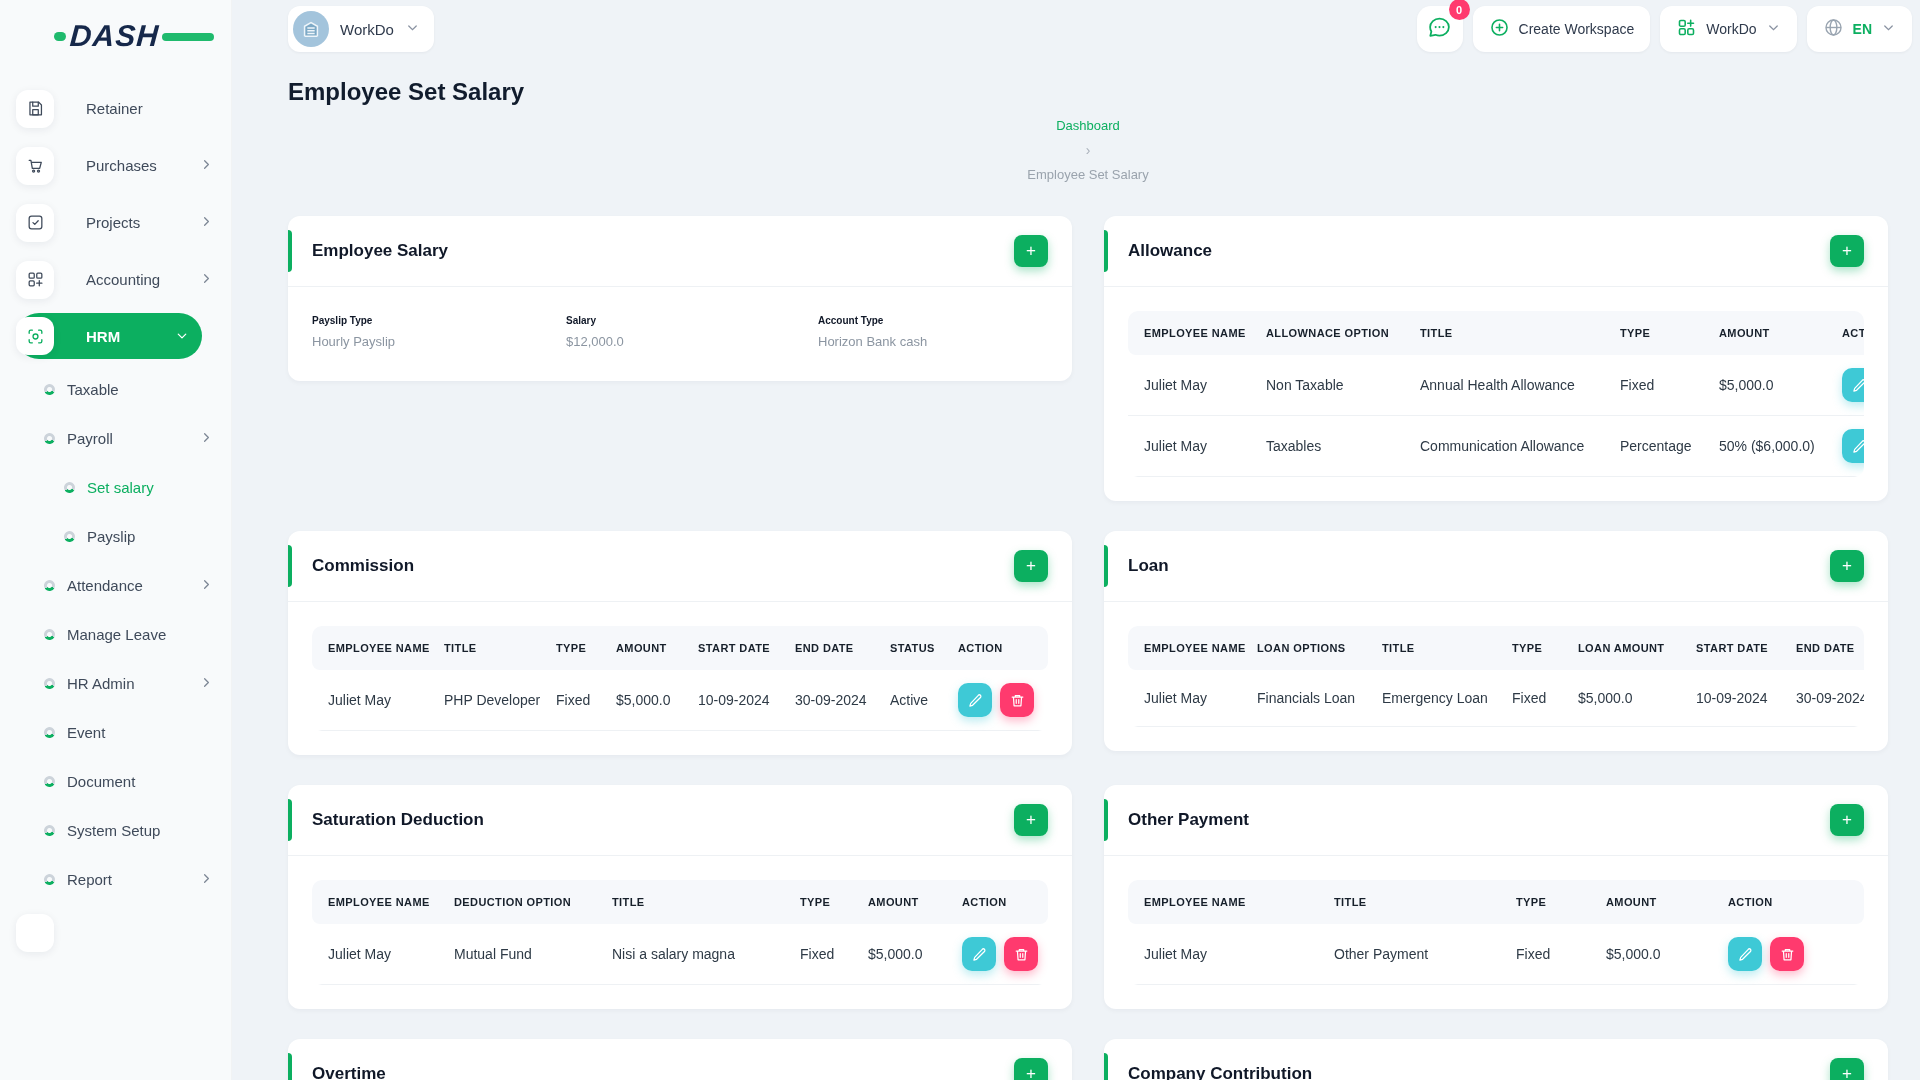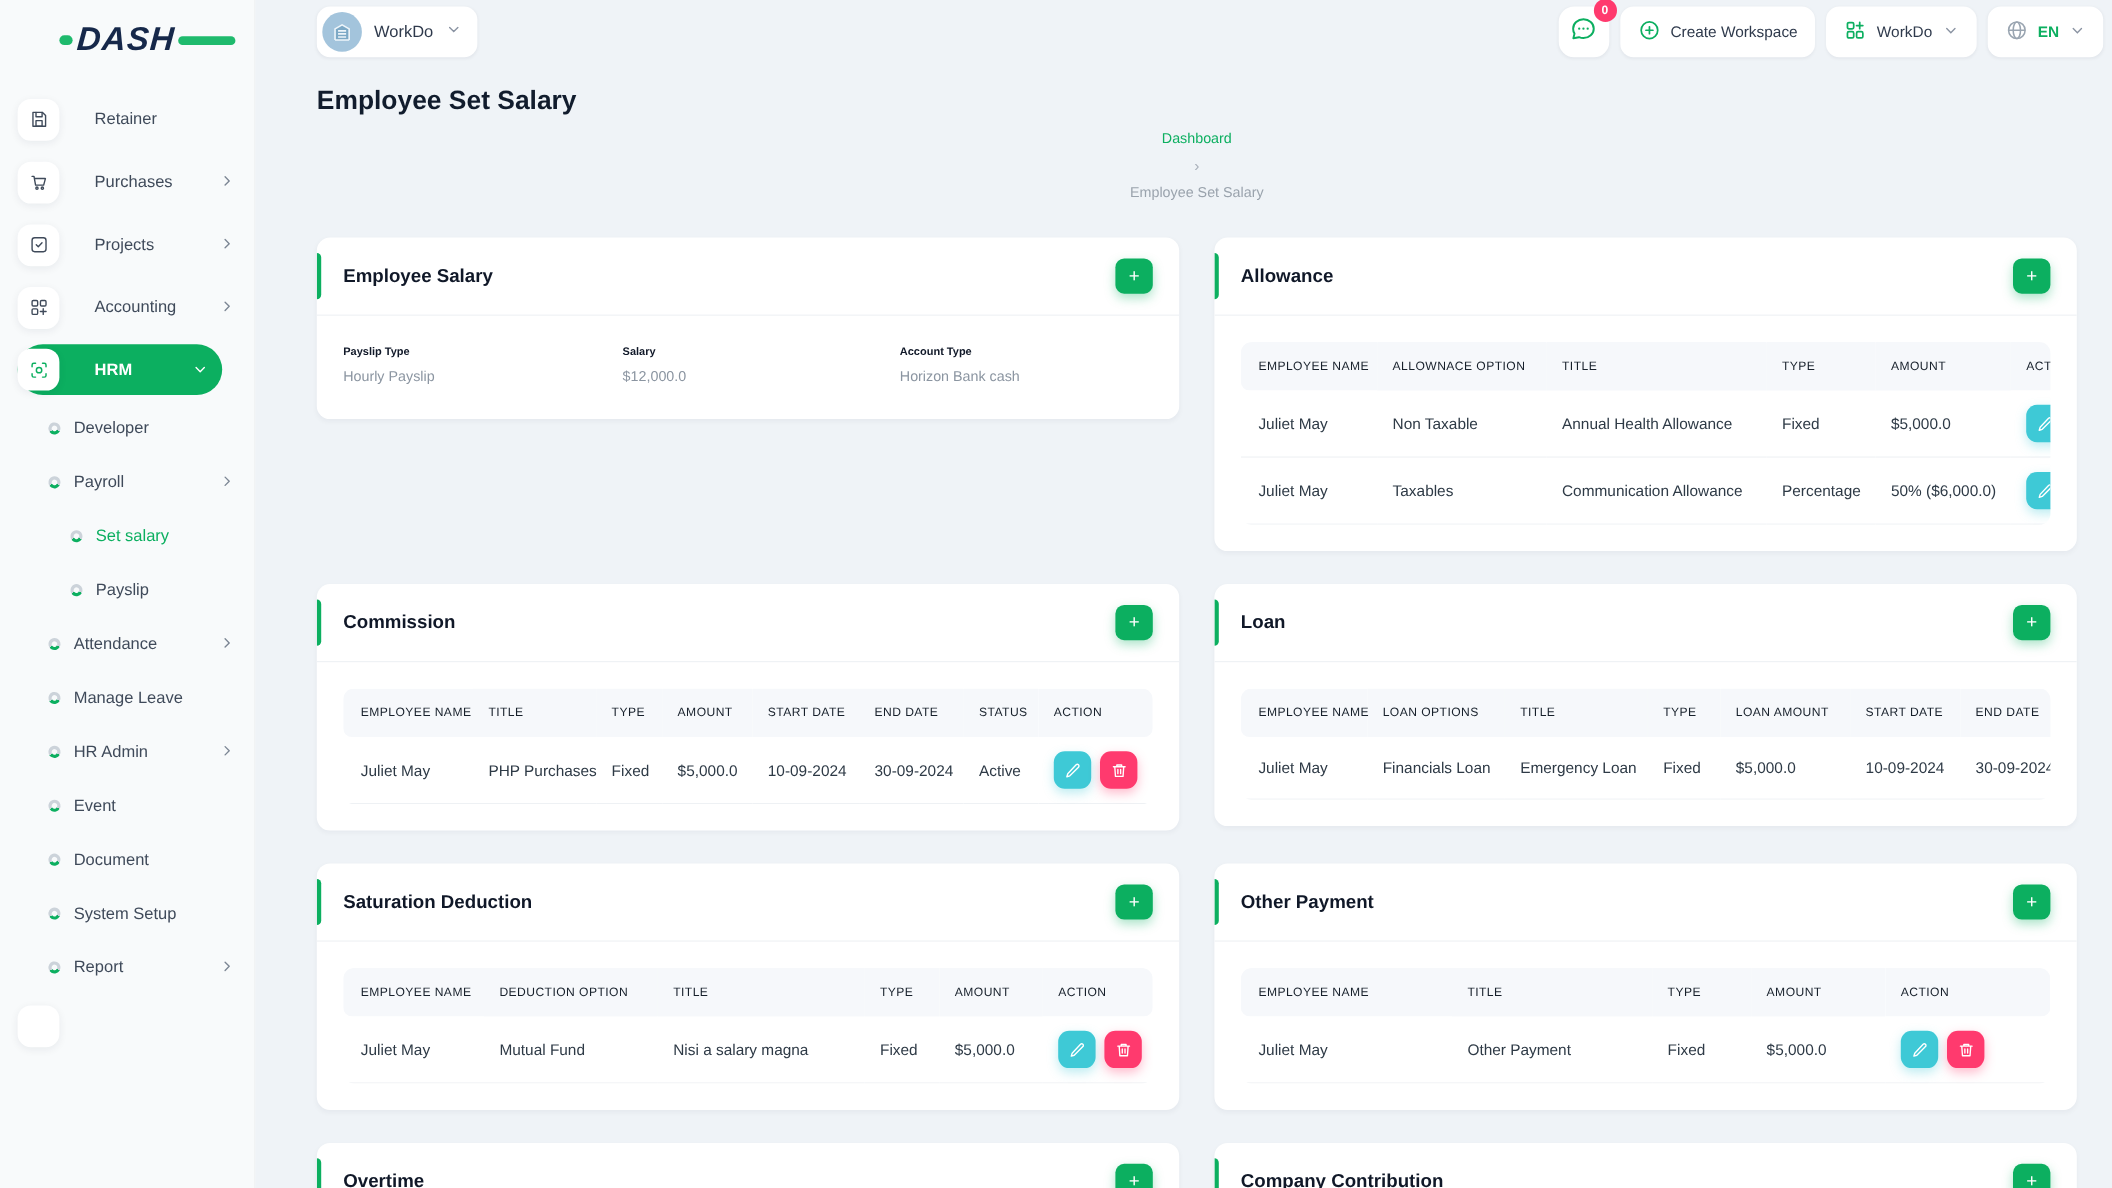--- a/index.html
+++ b/index.html
@@ -61,21 +61,21 @@
   .add-btn{width:34px;height:32px;border-radius:8px;background:var(--green);color:#fff;font-size:17px;display:flex;align-items:center;justify-content:center;border:none;cursor:pointer;box-shadow:0 4px 10px rgba(12,175,96,.35);}
   .card-divider{border-top:1px solid var(--line);}
   .card-body{padding:24px;}
   .fields{display:grid;grid-template-columns:254px 252px 1fr;padding:28px 24px 32px;}
   .f-label{font-size:10px;font-weight:700;color:var(--ink);}
   .f-value{font-size:13px;color:var(--muted);margin-top:8px;}
 
   .table-wrap{overflow:hidden;border-radius:10px;width:100%;}
   table{border-collapse:collapse;table-layout:fixed;}
   thead tr{background:#f6f8fb;}
-  th{font-size:11px;font-weight:400;color:#17202b;text-transform:uppercase;letter-spacing:.4px;text-align:left;padding:16px 14px;white-space:nowrap;}
+  th{font-size:11px;font-weight:700;color:#17202b;text-transform:uppercase;letter-spacing:.4px;text-align:left;padding:16px 14px;white-space:nowrap;}
   th:first-child{border-radius:8px 0 0 8px;padding-left:16px;}
   th:last-child{border-radius:0 8px 8px 0;}
   td{font-size:14px;color:var(--text);padding:20px 14px;border-bottom:1px solid var(--line);white-space:nowrap;}
   td:first-child{padding-left:16px;}
   td.actions-cell{padding:13px 14px;}
   .row-actions{display:flex;gap:8px;}
   .act-btn{width:34px;height:34px;border-radius:10px;border:none;display:flex;align-items:center;justify-content:center;cursor:pointer;flex:0 0 34px;}
   .act-edit{background:var(--teal);box-shadow:0 4px 10px rgba(62,201,214,.35);}
   .act-delete{background:var(--pink);box-shadow:0 4px 10px rgba(255,58,110,.35);}
 
@@ -158,21 +158,21 @@
             <path d="M4 8V6a2 2 0 0 1 2-2h2M16 4h2a2 2 0 0 1 2 2v2M20 16v2a2 2 0 0 1-2 2h-2M8 20H6a2 2 0 0 1-2-2v-2"></path>
           </svg>
         </span>
         <span class="nav-label">HRM</span>
         <span class="nav-chev" style="transform: rotate(90deg);"><svg width="15" height="15" viewBox="0 0 24 24" fill="none" stroke="#ffffff" stroke-width="2" stroke-linecap="round" stroke-linejoin="round">
             <path d="M9 6l6 6-6 6"></path>
           </svg></span>
       </div>
       <div class="nav-item lvl1">
         <span class="dot"></span>
-        <span class="nav-label">Developer</span>
+        <span class="nav-label">Taxable</span>
       </div>
       <div class="nav-item lvl1">
         <span class="dot"></span>
         <span class="nav-label">Payroll</span>
         <span class="nav-chev"><svg width="15" height="15" viewBox="0 0 24 24" fill="none" stroke="#7c8694" stroke-width="2" stroke-linecap="round" stroke-linejoin="round">
             <path d="M9 6l6 6-6 6"></path>
           </svg></span>
       </div>
       <div class="nav-item lvl2 active-sub">
         <span class="dot"></span>
@@ -410,21 +410,21 @@
                   <th>Amount</th>
                   <th>Start Date</th>
                   <th>End Date</th>
                   <th>Status</th>
                   <th>Action</th>
                 </tr>
               </thead>
               <tbody>
                 <tr>
                   <td>Juliet May</td>
-                  <td>PHP Purchases</td>
+                  <td>PHP Developer</td>
                   <td>Fixed</td>
                   <td>$5,000.0</td>
                   <td>10-09-2024</td>
                   <td>30-09-2024</td>
                   <td>Active</td>
                   <td class="actions-cell">
                     <div class="row-actions">
                       <button class="act-btn act-edit">
                         <svg width="15" height="15" viewBox="0 0 24 24" fill="none" stroke="#fff" stroke-width="2" stroke-linecap="round" stroke-linejoin="round">
                           <path d="M16.5 3.7a2.4 2.4 0 1 1 3.4 3.4L7.3 19.7 3 21l1.3-4.3Z"></path>

